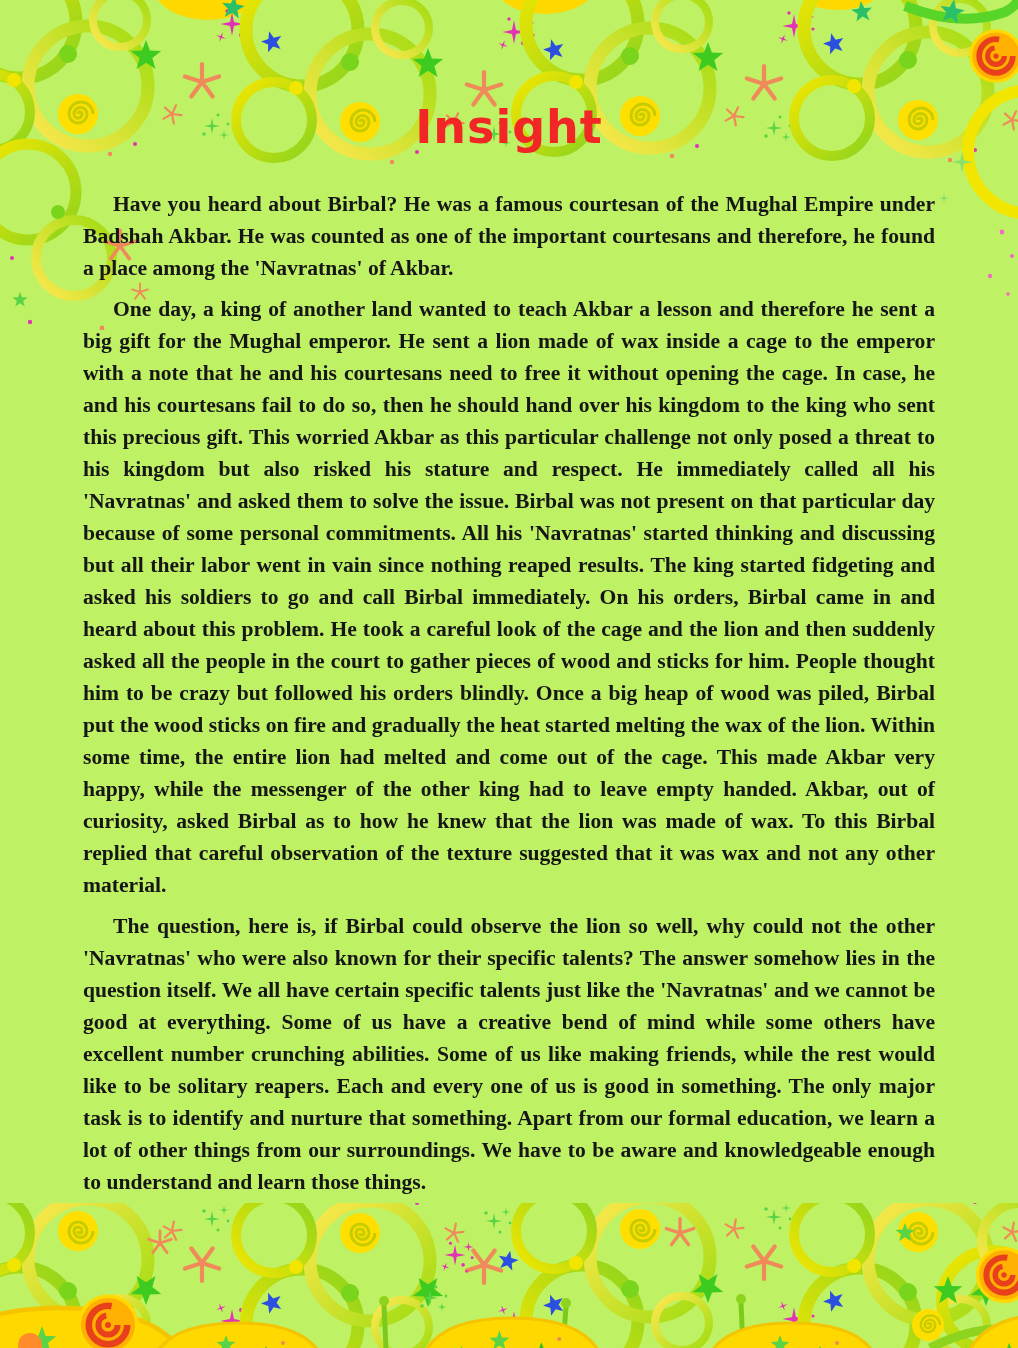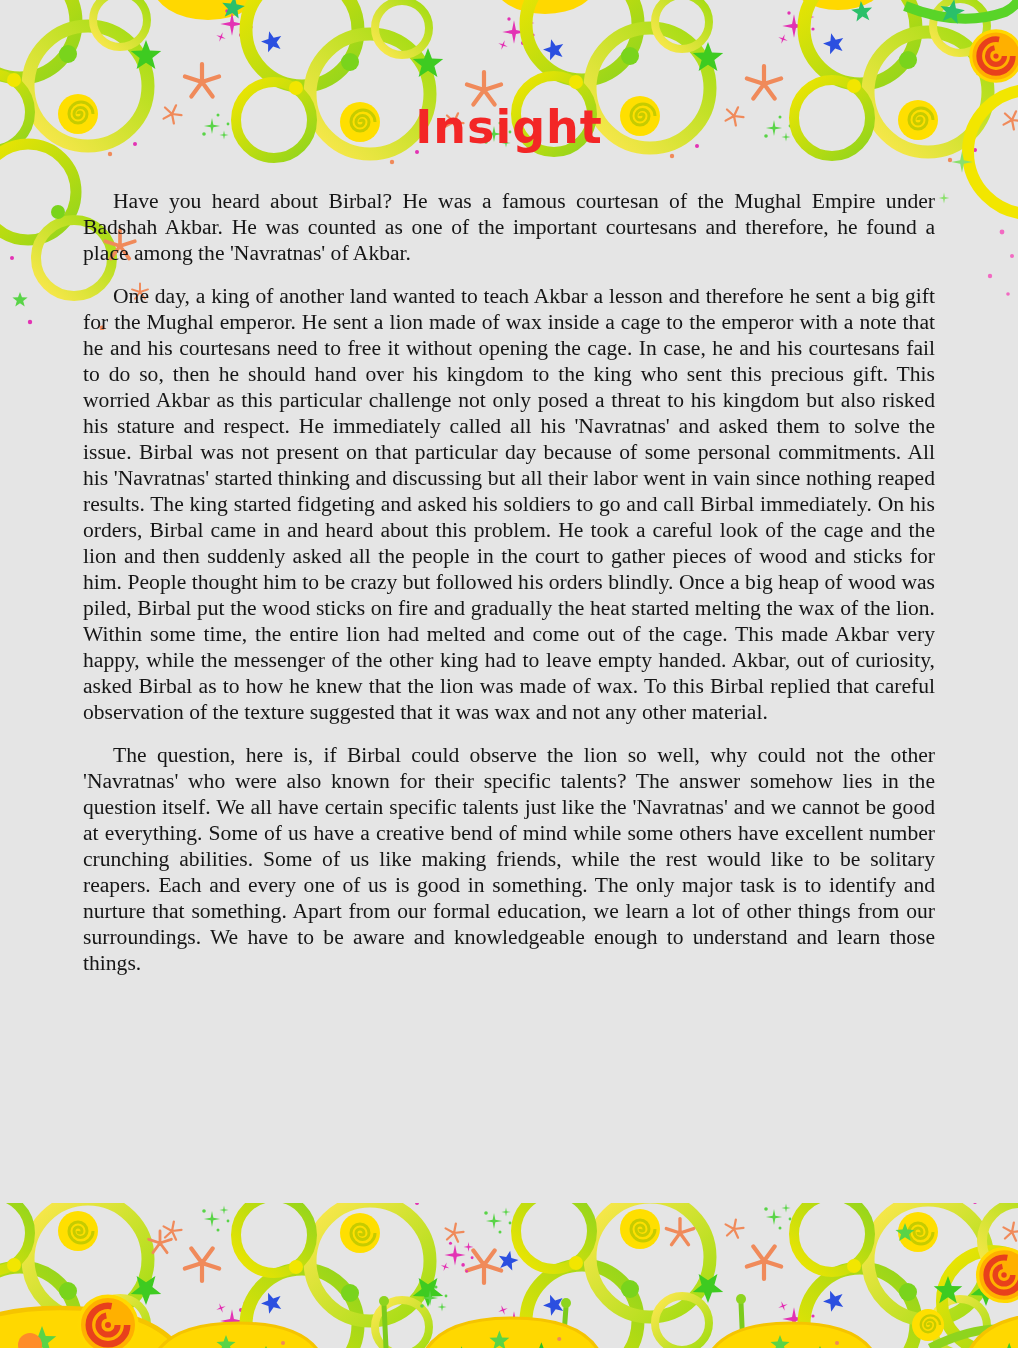--- a/index.html
+++ b/index.html
@@ -1,20 +1,20 @@
 <!DOCTYPE html>
 <html><head>
 <meta charset="utf-8">
 <style>
   html,body{margin:0;padding:0;background:#ffffff;}
   .page{
     position:relative;
     width:1018px;
     height:1348px;
-    background:#e5e5e5;
+    background:#bef264;
     overflow:hidden;
     font-family:"Liberation Serif", serif;
   }
   .border-svg{
     position:absolute;
     left:0;
     pointer-events:none;
     display:block;
   }
   .border-svg.top{top:0;}
@@ -32,27 +32,28 @@
     letter-spacing:1px;
     color:#f32626;
     z-index:3;
   }
   .content{
     position:absolute;
     top:188px;
     left:83px;
     width:852px;
     font-size:21.6px;
-    line-height:26px;
+    line-height:32px;
     color:#161616;
     text-align:justify;
     z-index:2;
+    font-weight:bold;
   }
   .content p{margin:0;text-indent:30px;}
-  .content p + p{margin-top:17px;}
+  .content p + p{margin-top:9px;}
 </style>
 </head>
 <body>
 
 <div class="page">
 
   <svg class="border-svg top" width="1018" height="330" viewBox="0 0 1018 330" aria-hidden="true">
     <defs>
       <linearGradient id="gy" x1="0" y1="0" x2="1" y2="1">
         <stop offset="0" stop-color="#f2e600"></stop>

